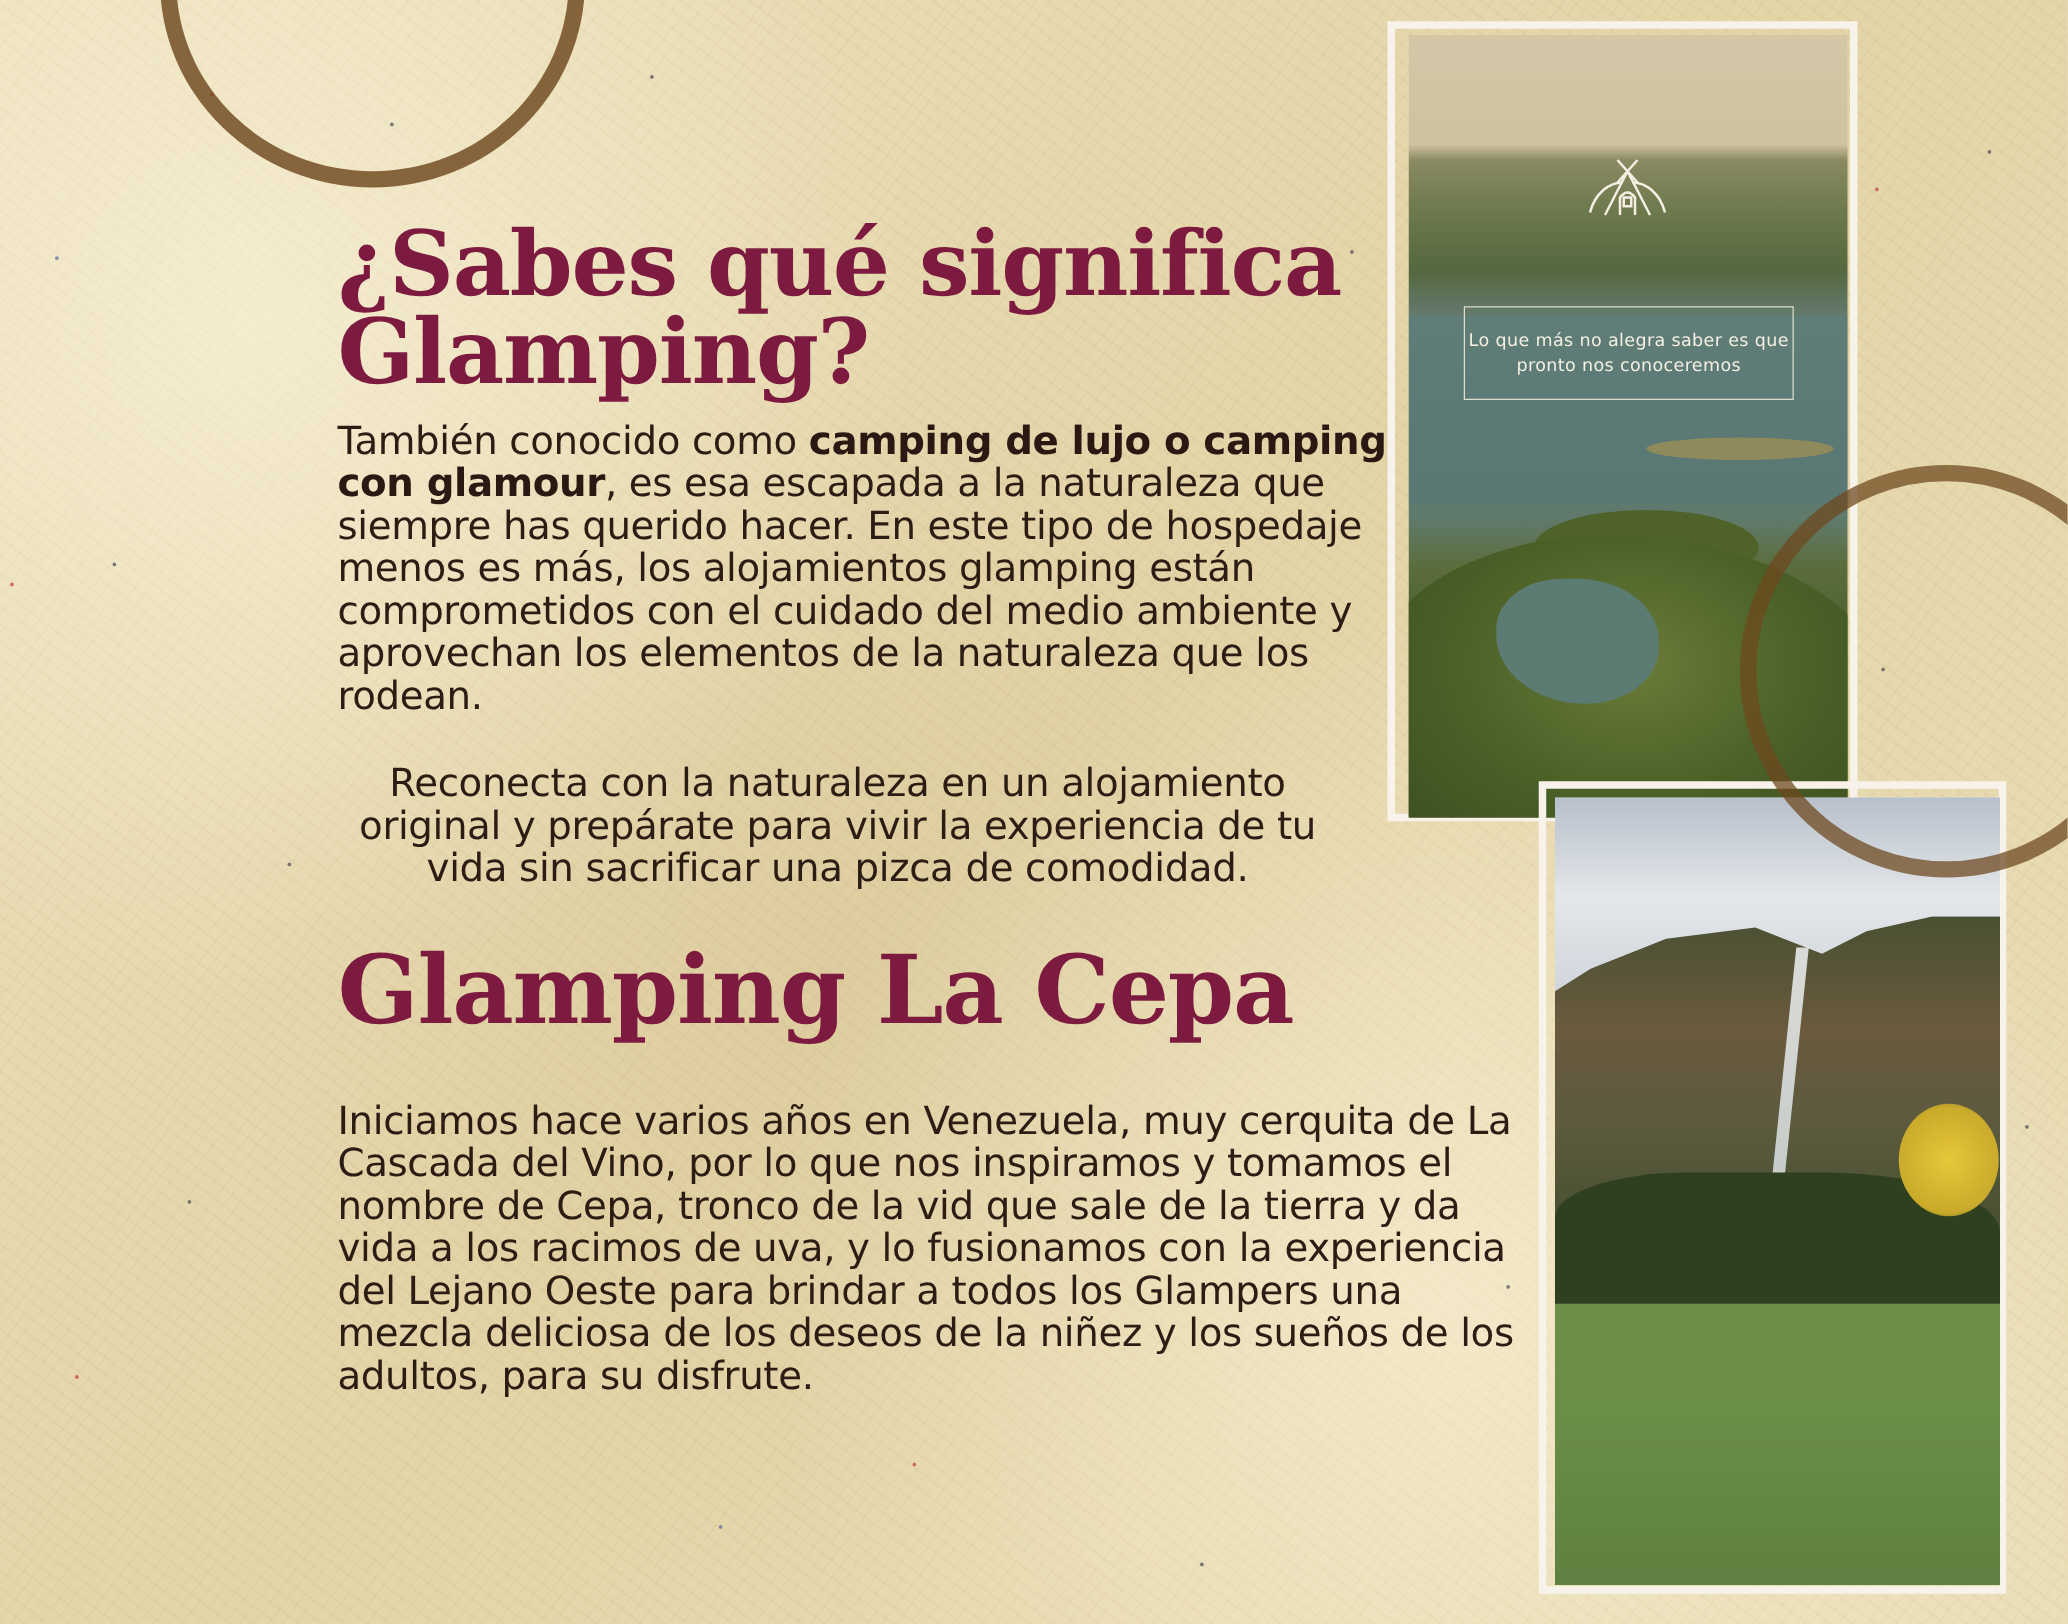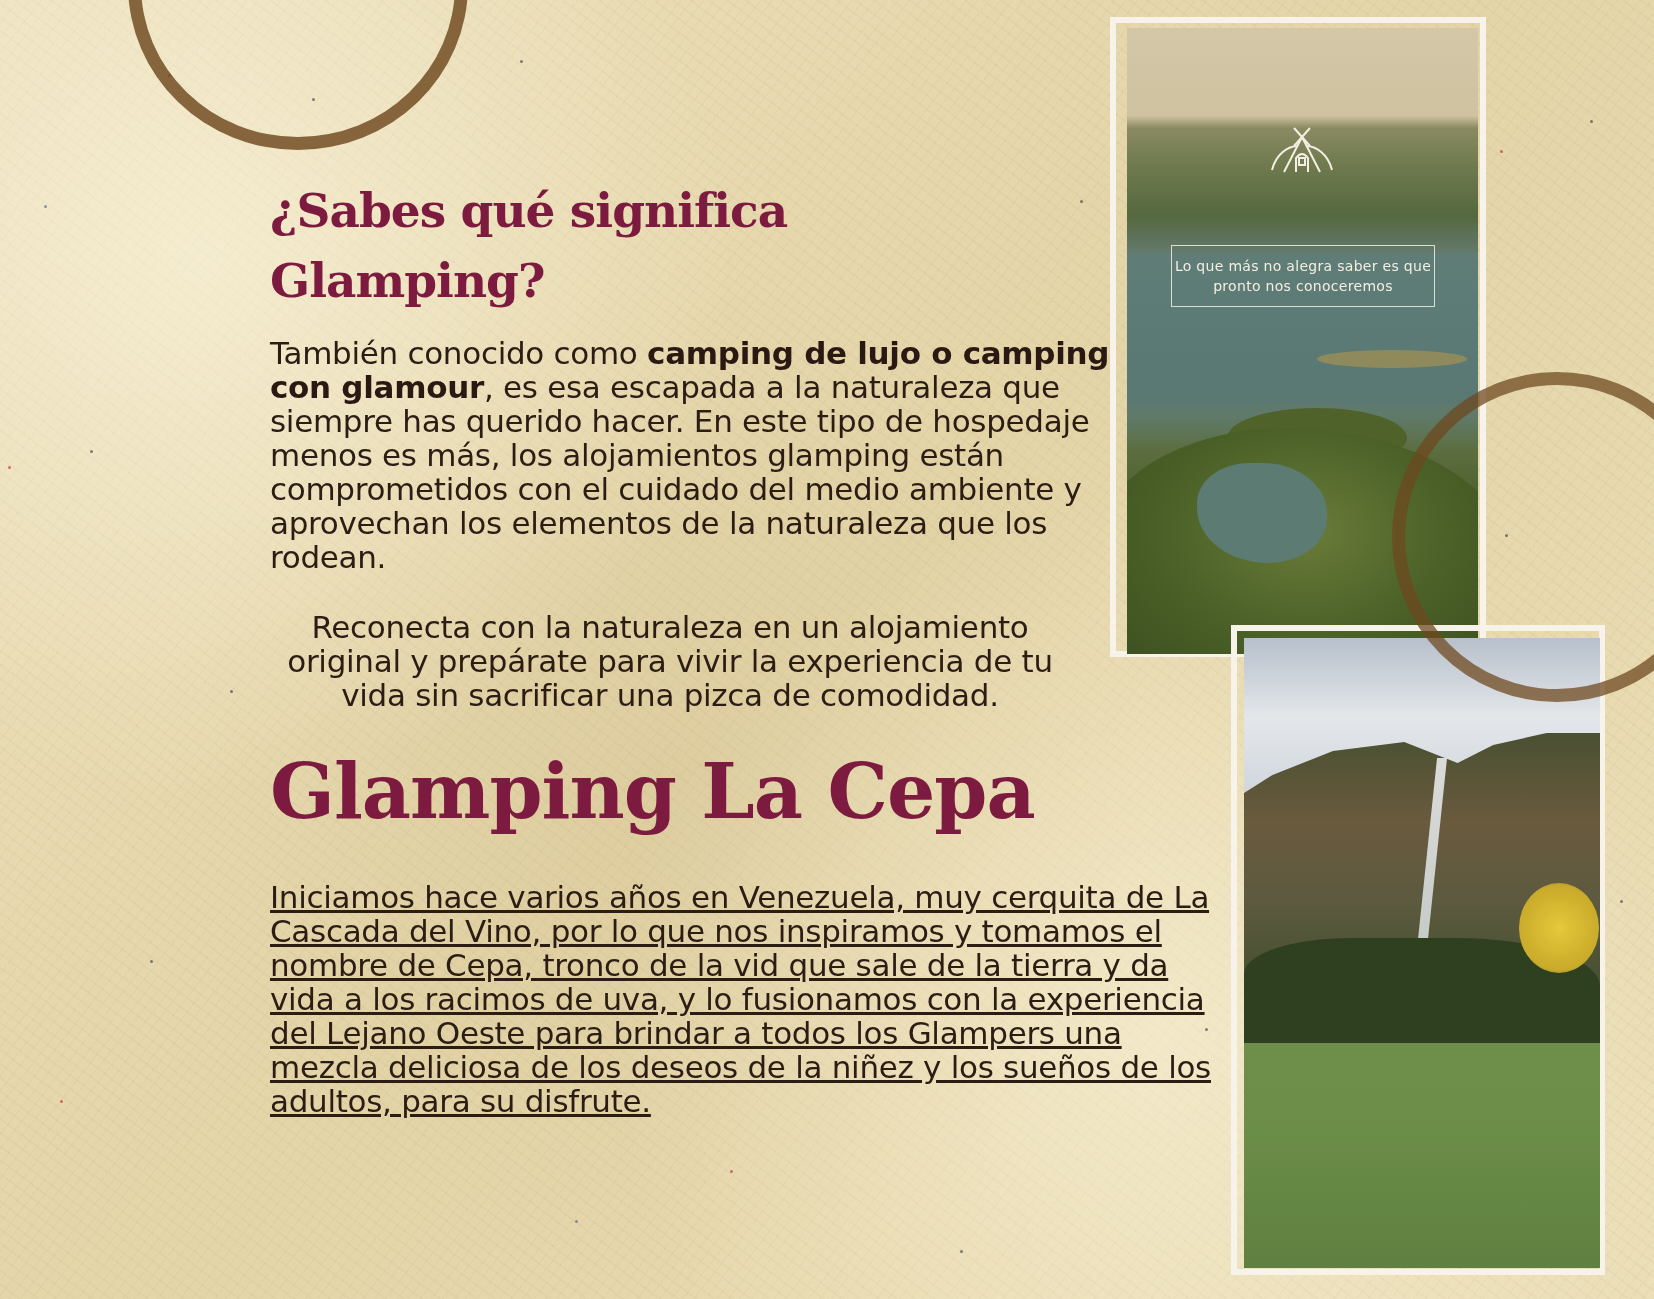--- a/index.html
+++ b/index.html
@@ -21,52 +21,52 @@
 
   .stain { position:absolute; border-radius:50%; border-style:solid; border-color:rgba(110,72,30,0.82); box-sizing:border-box; }
   .stain-top { left:128px; top:-180px; width:340px; height:330px; border-width:13px; }
   .stain-right { left:1392px; top:372px; width:330px; height:330px; border-width:13px; opacity:.9; }
 
   .headline {
     position:absolute; left:270px; margin:0;
     font-family:"DejaVu Serif","Liberation Serif", serif; font-weight:bold;
     color:#7d1a3f; letter-spacing:-1px;
   }
-  .h1 { top:176px; font-size:47px; line-height:70px; width:820px; }
+  .h1 { top:176px; font-size:72px; line-height:70px; width:820px; }
   .h2 { top:752px; font-size:76px; line-height:80px; width:820px; }
 
   .para {
     position:absolute; left:270px; margin:0;
     font-family:"DejaVu Sans","Liberation Sans", sans-serif;
     color:#2b1d14; font-size:31px; line-height:34px; letter-spacing:-0.3px;
   }
   .para b { font-weight:bold; color:#2a1812; }
   .p1 { top:336px; width:840px; }
   .p2 { top:610px; width:800px;text-align:center; }
-  .p3 { top:880px; width:950px;text-decoration:underline; }
+  .p3 { top:880px; width:950px; }
 
   .photo-frame {
     position:absolute; background:#f6f2e6; box-shadow:0 2px 6px rgba(60,40,10,0.25);
   }
   .frame-lake { left:1110px; top:17px; width:376px; height:640px; background:transparent; border:6px solid #f7f3ea; box-sizing:border-box; box-shadow:none; }
   .lake-photo {
     position:absolute; left:1127px; top:28px; width:351px; height:626px;
     background:
       linear-gradient(180deg,#d4c7a8 0%, #cfc2a0 14%, #8a8a62 16%, #6f7a4e 22%, #55683f 30%, #647a6e 36%, #5f7c77 44%, #5a7874 56%, #607a6a 62%, #5b6d3c 68%, #4d6030 76%, #3f5428 86%, #34481f 100%);
     overflow:hidden;
   }
   .lake-photo .water1 { position:absolute; left:0; top:225px; width:100%; height:150px; background:linear-gradient(180deg,rgba(95,125,120,.9),rgba(90,120,115,.85)); }
   .lake-photo .island1 { position:absolute; left:190px; top:322px; width:150px; height:18px; border-radius:50%; background:#8f8a5c; }
   .lake-photo .hill { position:absolute; left:-30px; top:400px; width:420px; height:260px; border-radius:45% 55% 0 0; background:radial-gradient(ellipse at 50% 40%,#6a7c3a 0%,#4c6228 45%,#364a1d 100%); }
   .lake-photo .bay { position:absolute; left:70px; top:435px; width:130px; height:100px; border-radius:40% 50% 45% 55%; background:#5c7b73; }
   .lake-photo .trees1 { position:absolute; left:100px; top:380px; width:180px; height:60px; border-radius:50%; background:#4f6229; }
 
   .logo { position:absolute; left:1270px; top:126px; width:64px; height:48px; }
   .quote-box {
-    position:absolute; left:1171px; top:245px; width:264px; height:62px;
+    position:absolute; left:1171px; top:245px; width:264px; height:75px;
     border:1.5px solid rgba(245,240,225,0.85); box-sizing:border-box;
     display:flex; align-items:center; justify-content:center; text-align:center;
   }
   .quote-text { color:#f4efe2; font-family:"DejaVu Sans", sans-serif; font-size:14px; line-height:20px; letter-spacing:.3px; }
 
   .frame-falls { left:1231px; top:625px; width:374px; height:650px; background:transparent; border:6px solid #f7f3ea; box-sizing:border-box; box-shadow:none; }
   .falls-photo {
     position:absolute; left:1244px; top:638px; width:356px; height:630px; overflow:hidden;
     background:linear-gradient(180deg,#c9ced6 0%,#dfe3e8 10%,#bfc6cf 22%,#9aa49a 24%);
   }

